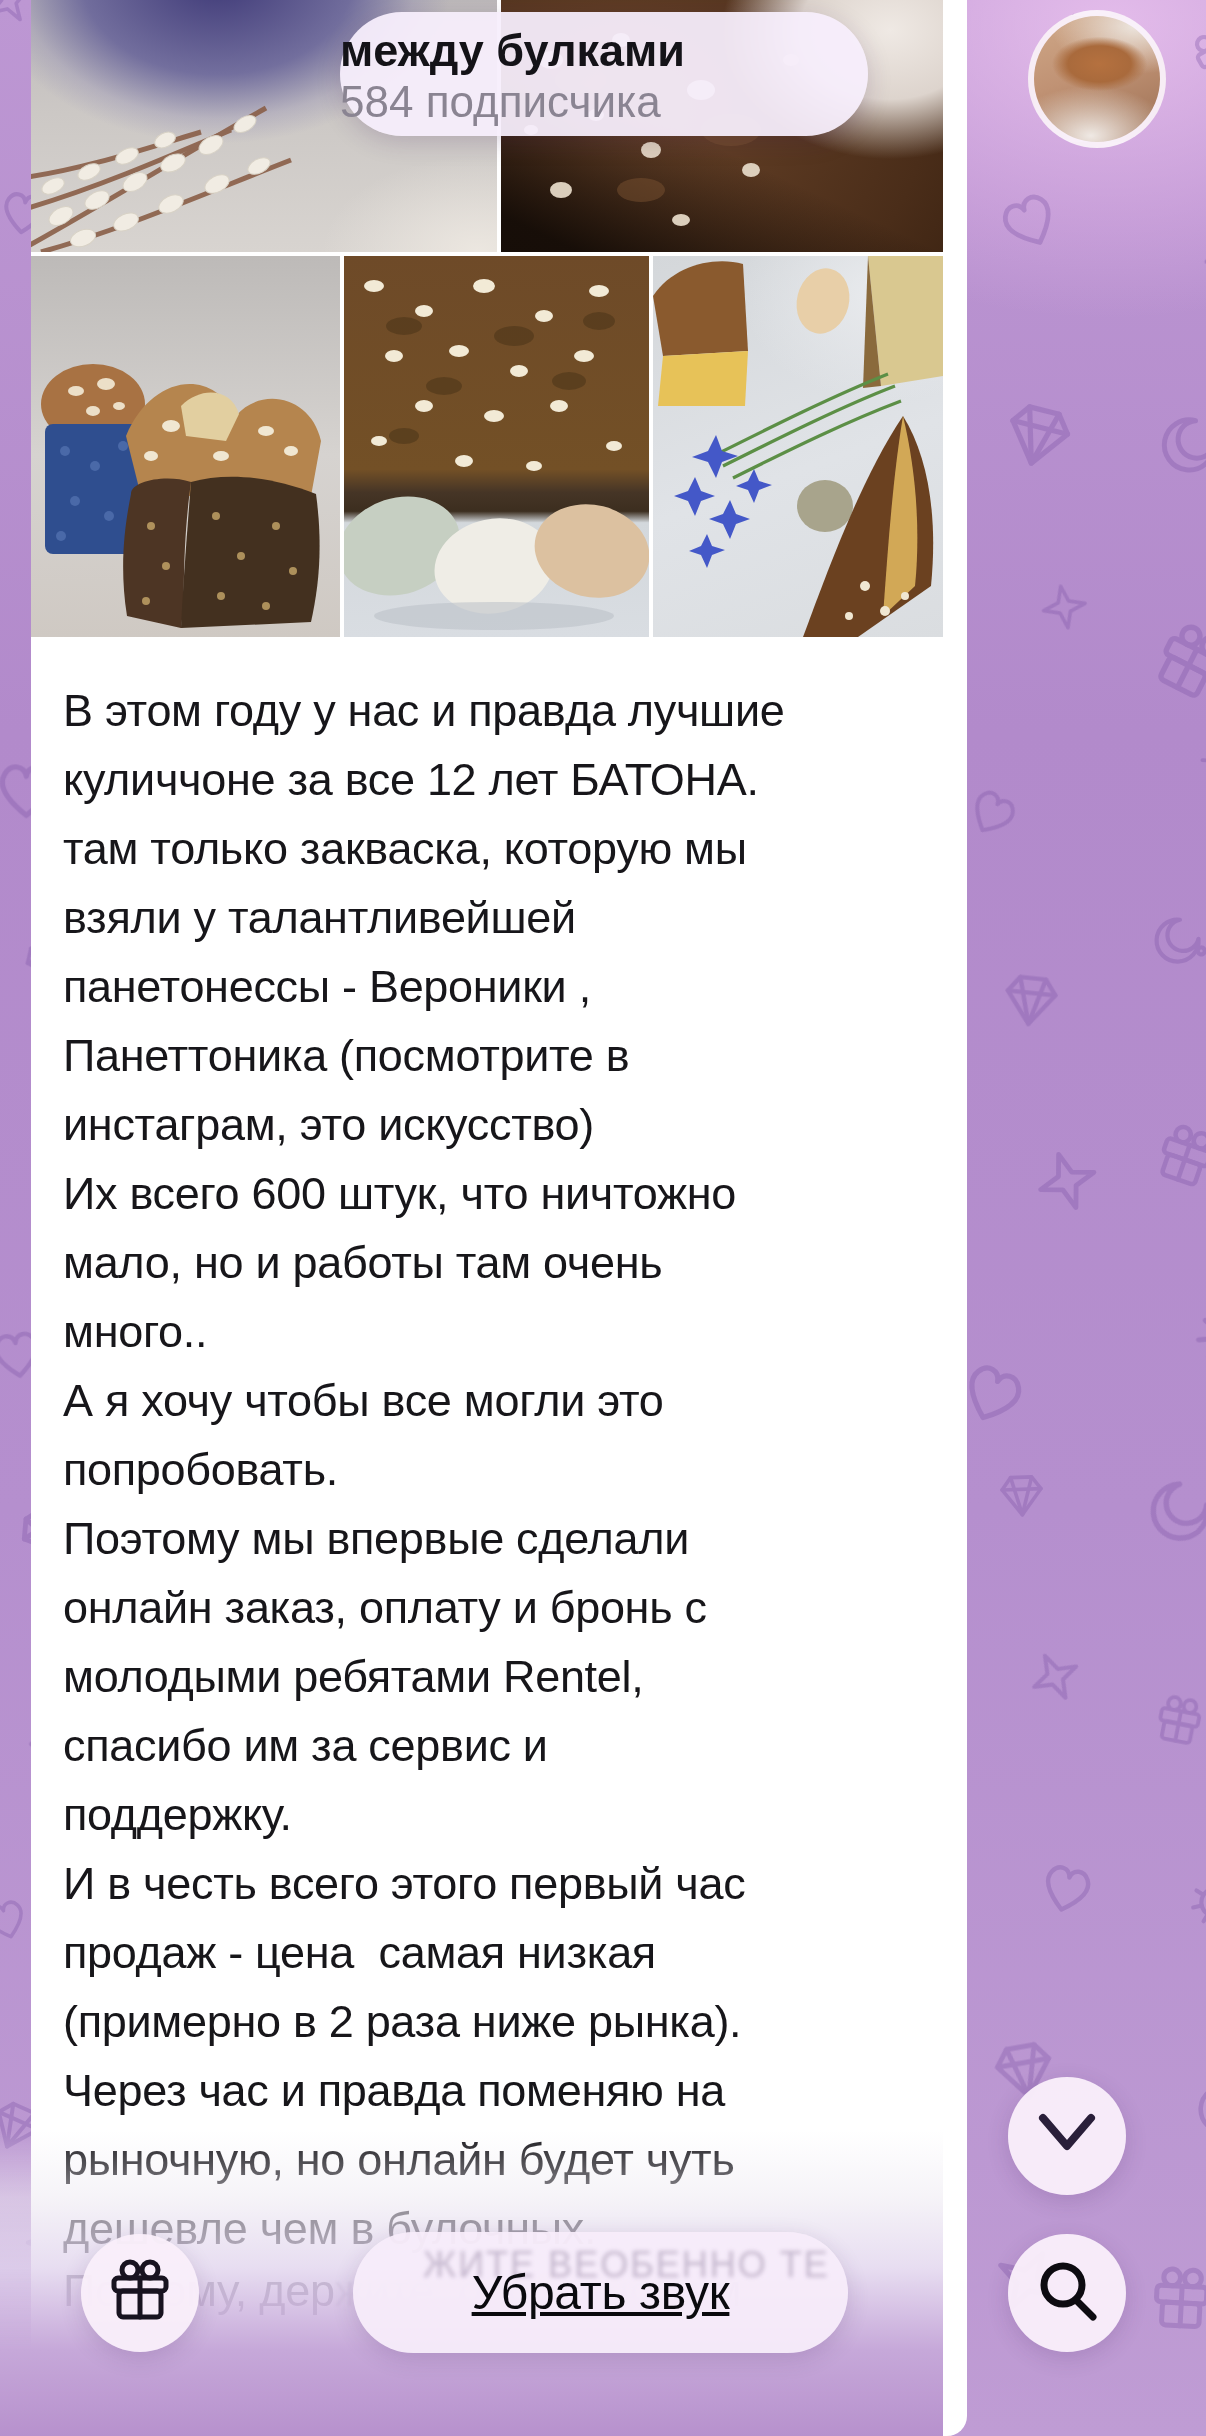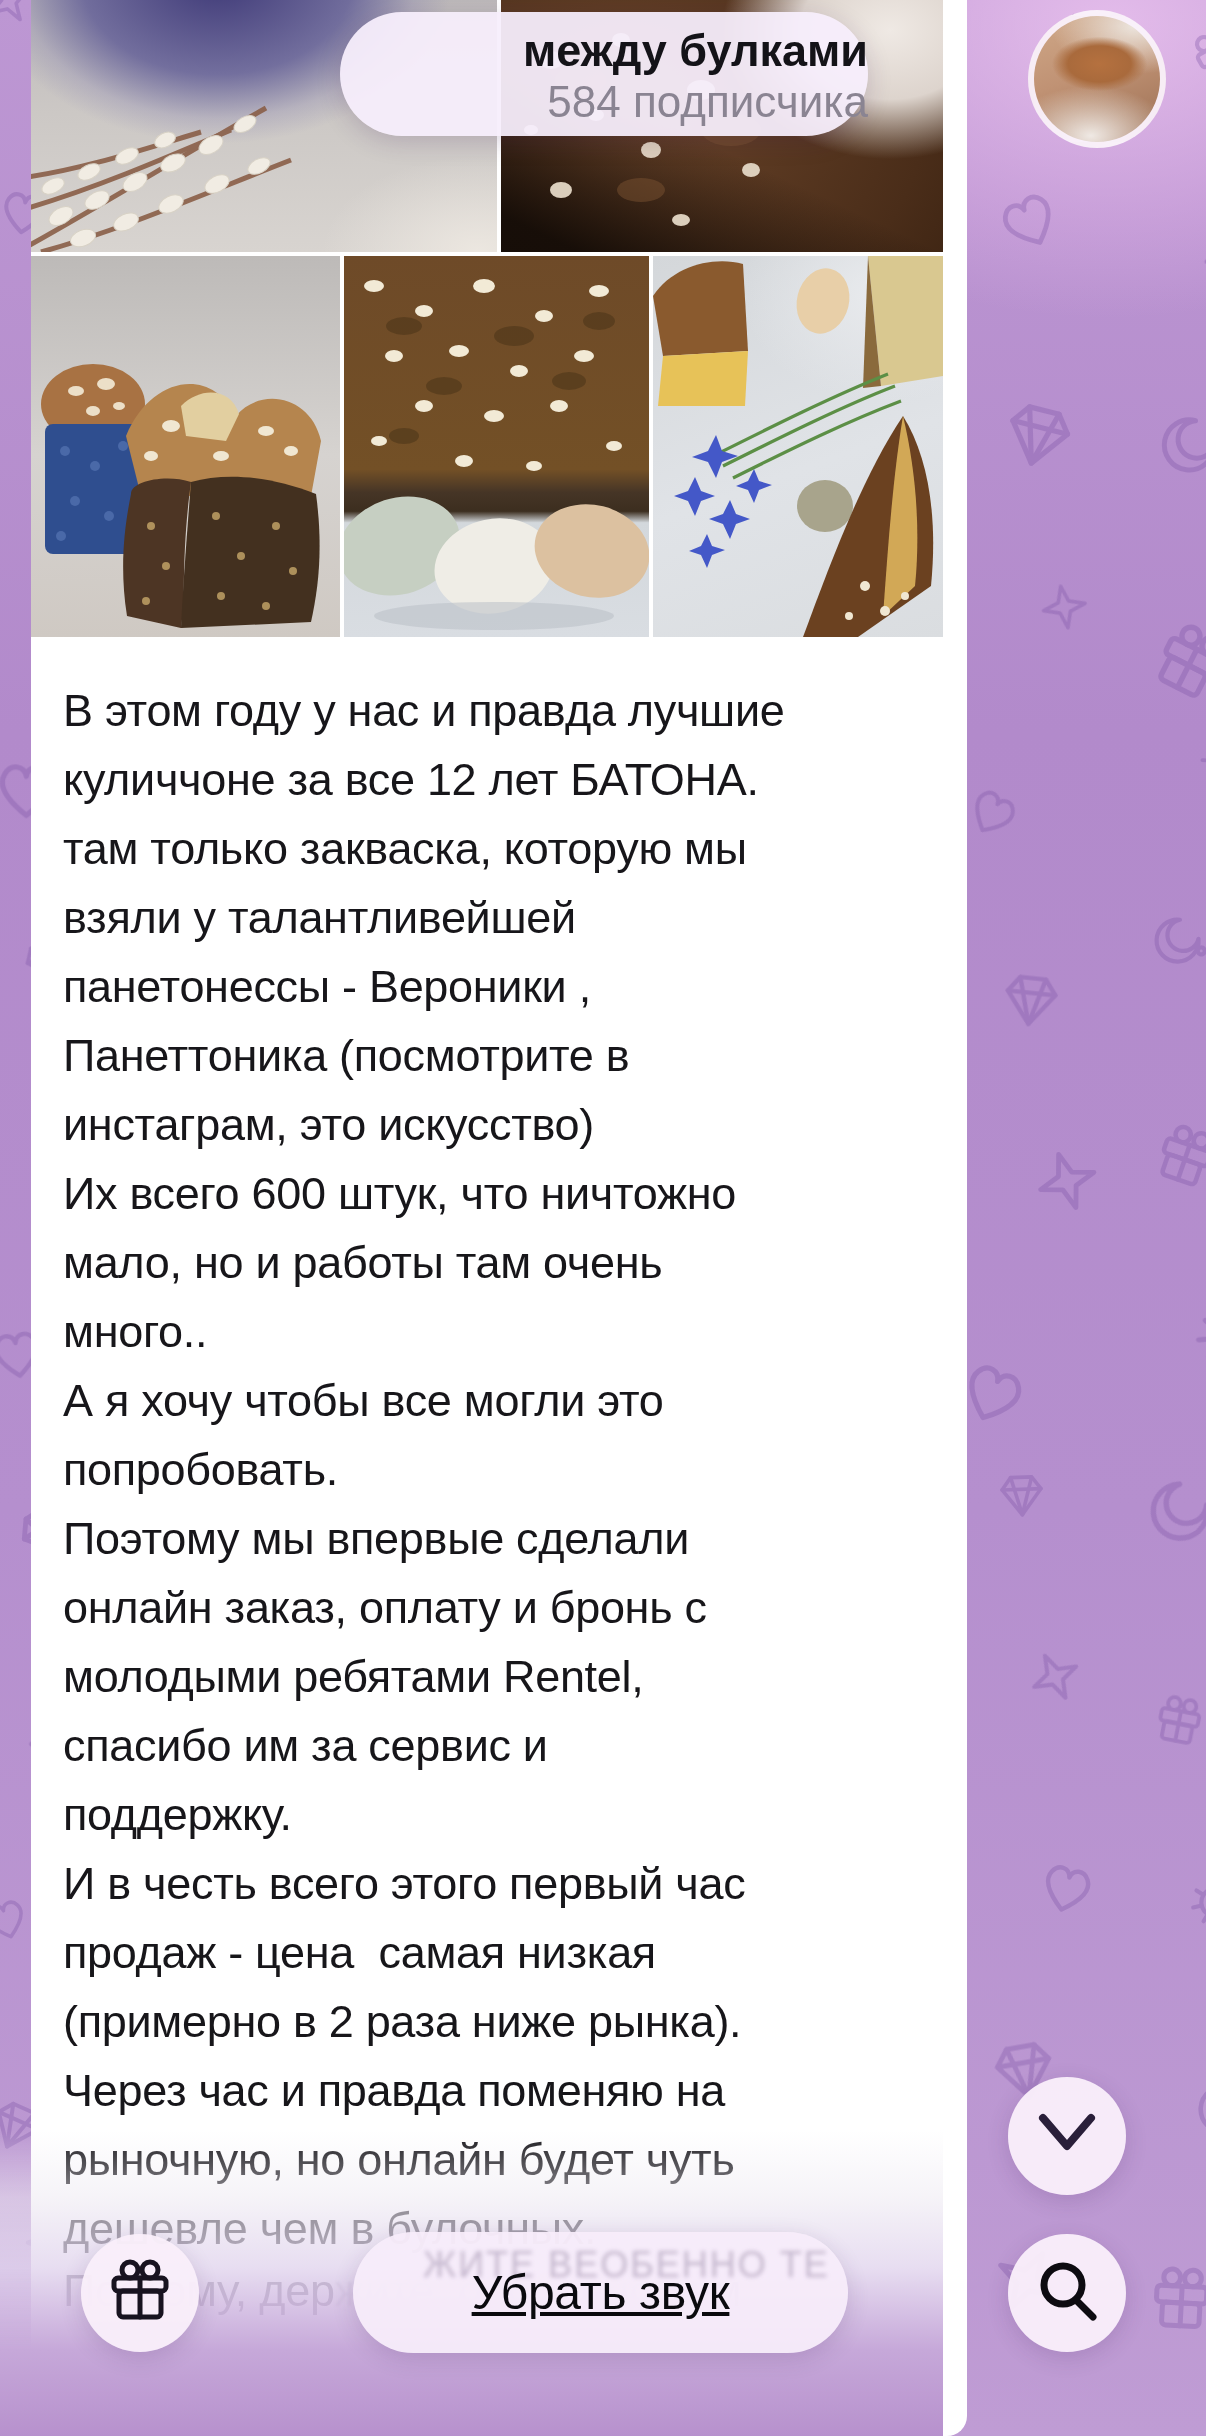--- a/index.html
+++ b/index.html
@@ -63,21 +63,21 @@
     box-shadow:0 6px 24px rgba(60,30,90,.18);
   }
   .back-pill{left:49px;top:10px;width:235px;height:123px;border-radius:62px;
     display:flex;align-items:center;}
   .back-chevron{margin-left:38px;flex:0 0 auto;}
   .back-badge{
     margin-left:14px;width:118px;height:53px;border-radius:27px;background:#050505;
     color:#fff;font-size:40px;display:flex;align-items:center;justify-content:center;letter-spacing:.5px;
   }
   .title-pill{left:340px;top:12px;width:528px;height:124px;border-radius:62px;
-    display:flex;flex-direction:column;align-items:flex-end;justify-content:center;}
+    display:flex;flex-direction:column;align-items:flex-start;justify-content:center;}
   .chan-title{font-size:45px;font-weight:700;color:var(--title-color,#141318);line-height:52px;}
   .chan-sub{font-size:44px;color:var(--subtitle-color,#8a8492);line-height:42px;margin-top:4px;}
   .avatar{
     position:absolute;left:1028px;top:10px;width:126px;height:126px;border-radius:50%;z-index:10;
     border:6px solid rgba(250,241,252,.95);box-sizing:content-box;
     background:
       radial-gradient(70px 40px at 52% 38%, #b5713f 0%, #a96a3c 45%, rgba(169,106,60,0) 68%),
       radial-gradient(140px 80px at 80% 8%, #ece5de 0%, rgba(236,229,222,0) 60%),
       radial-gradient(150px 90px at 45% 95%, #efe9e4 0%, rgba(239,233,228,0) 55%),
       linear-gradient(160deg,#cfa888 0%,#c09274 45%,#9a6e52 100%);

